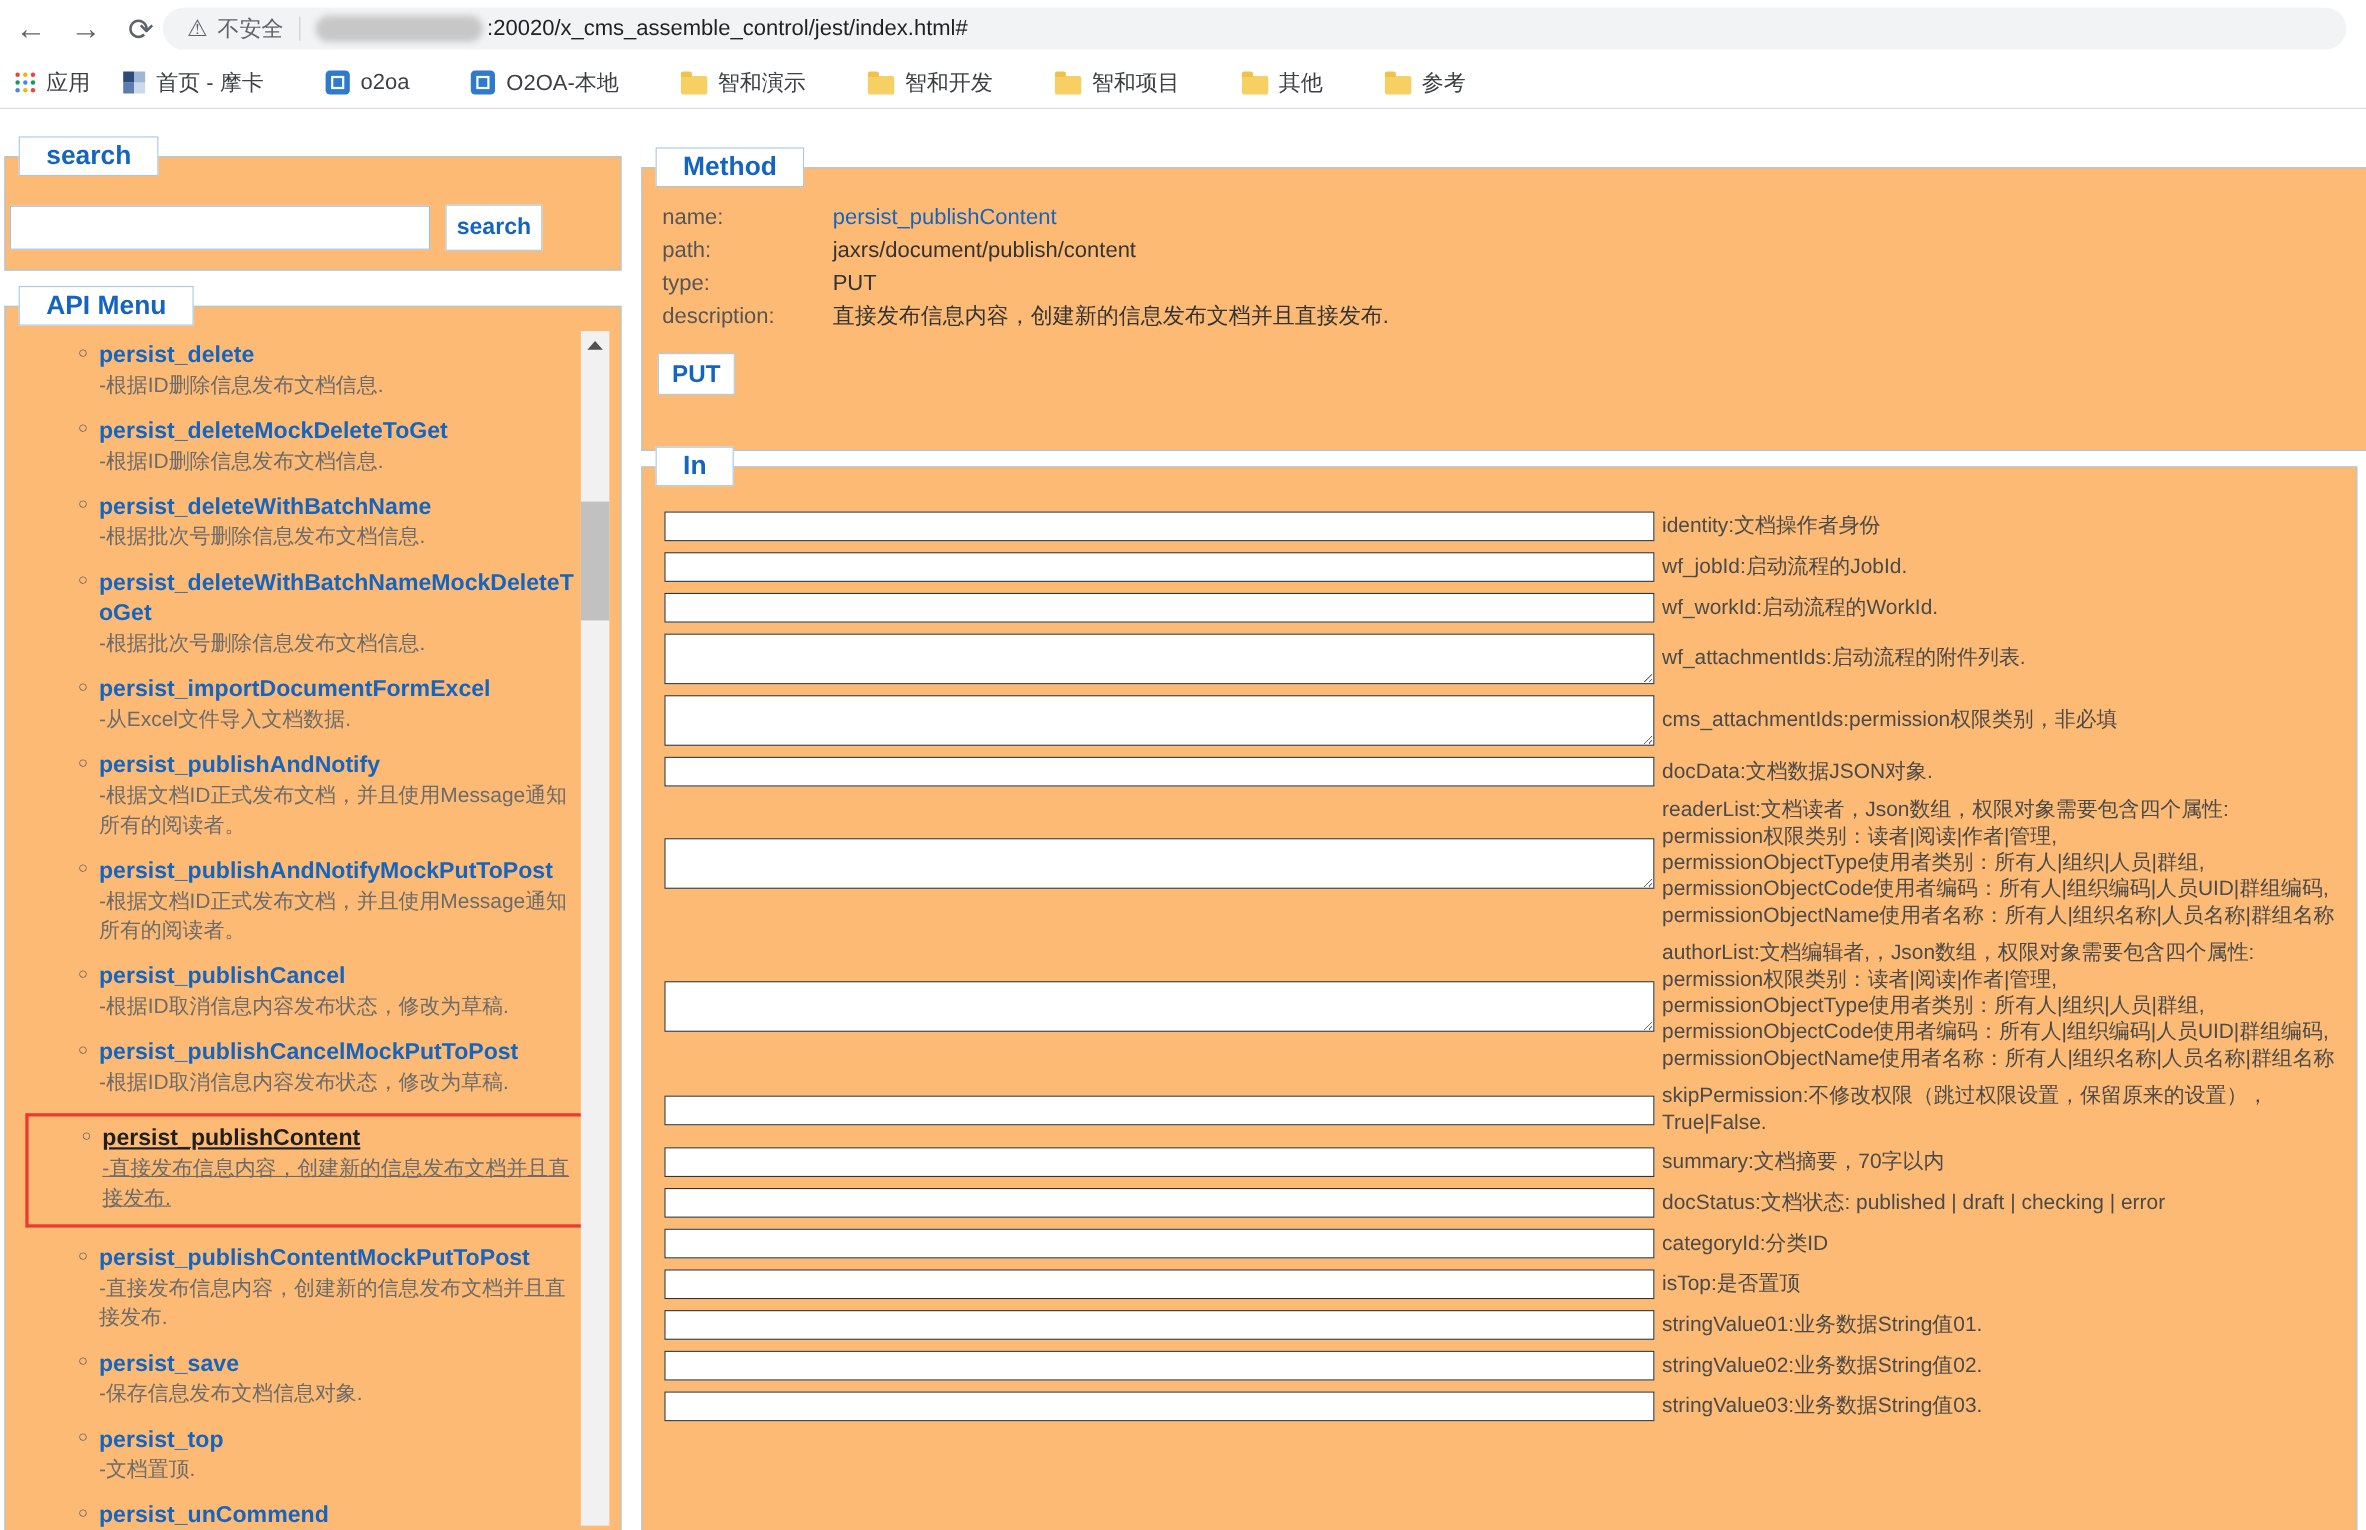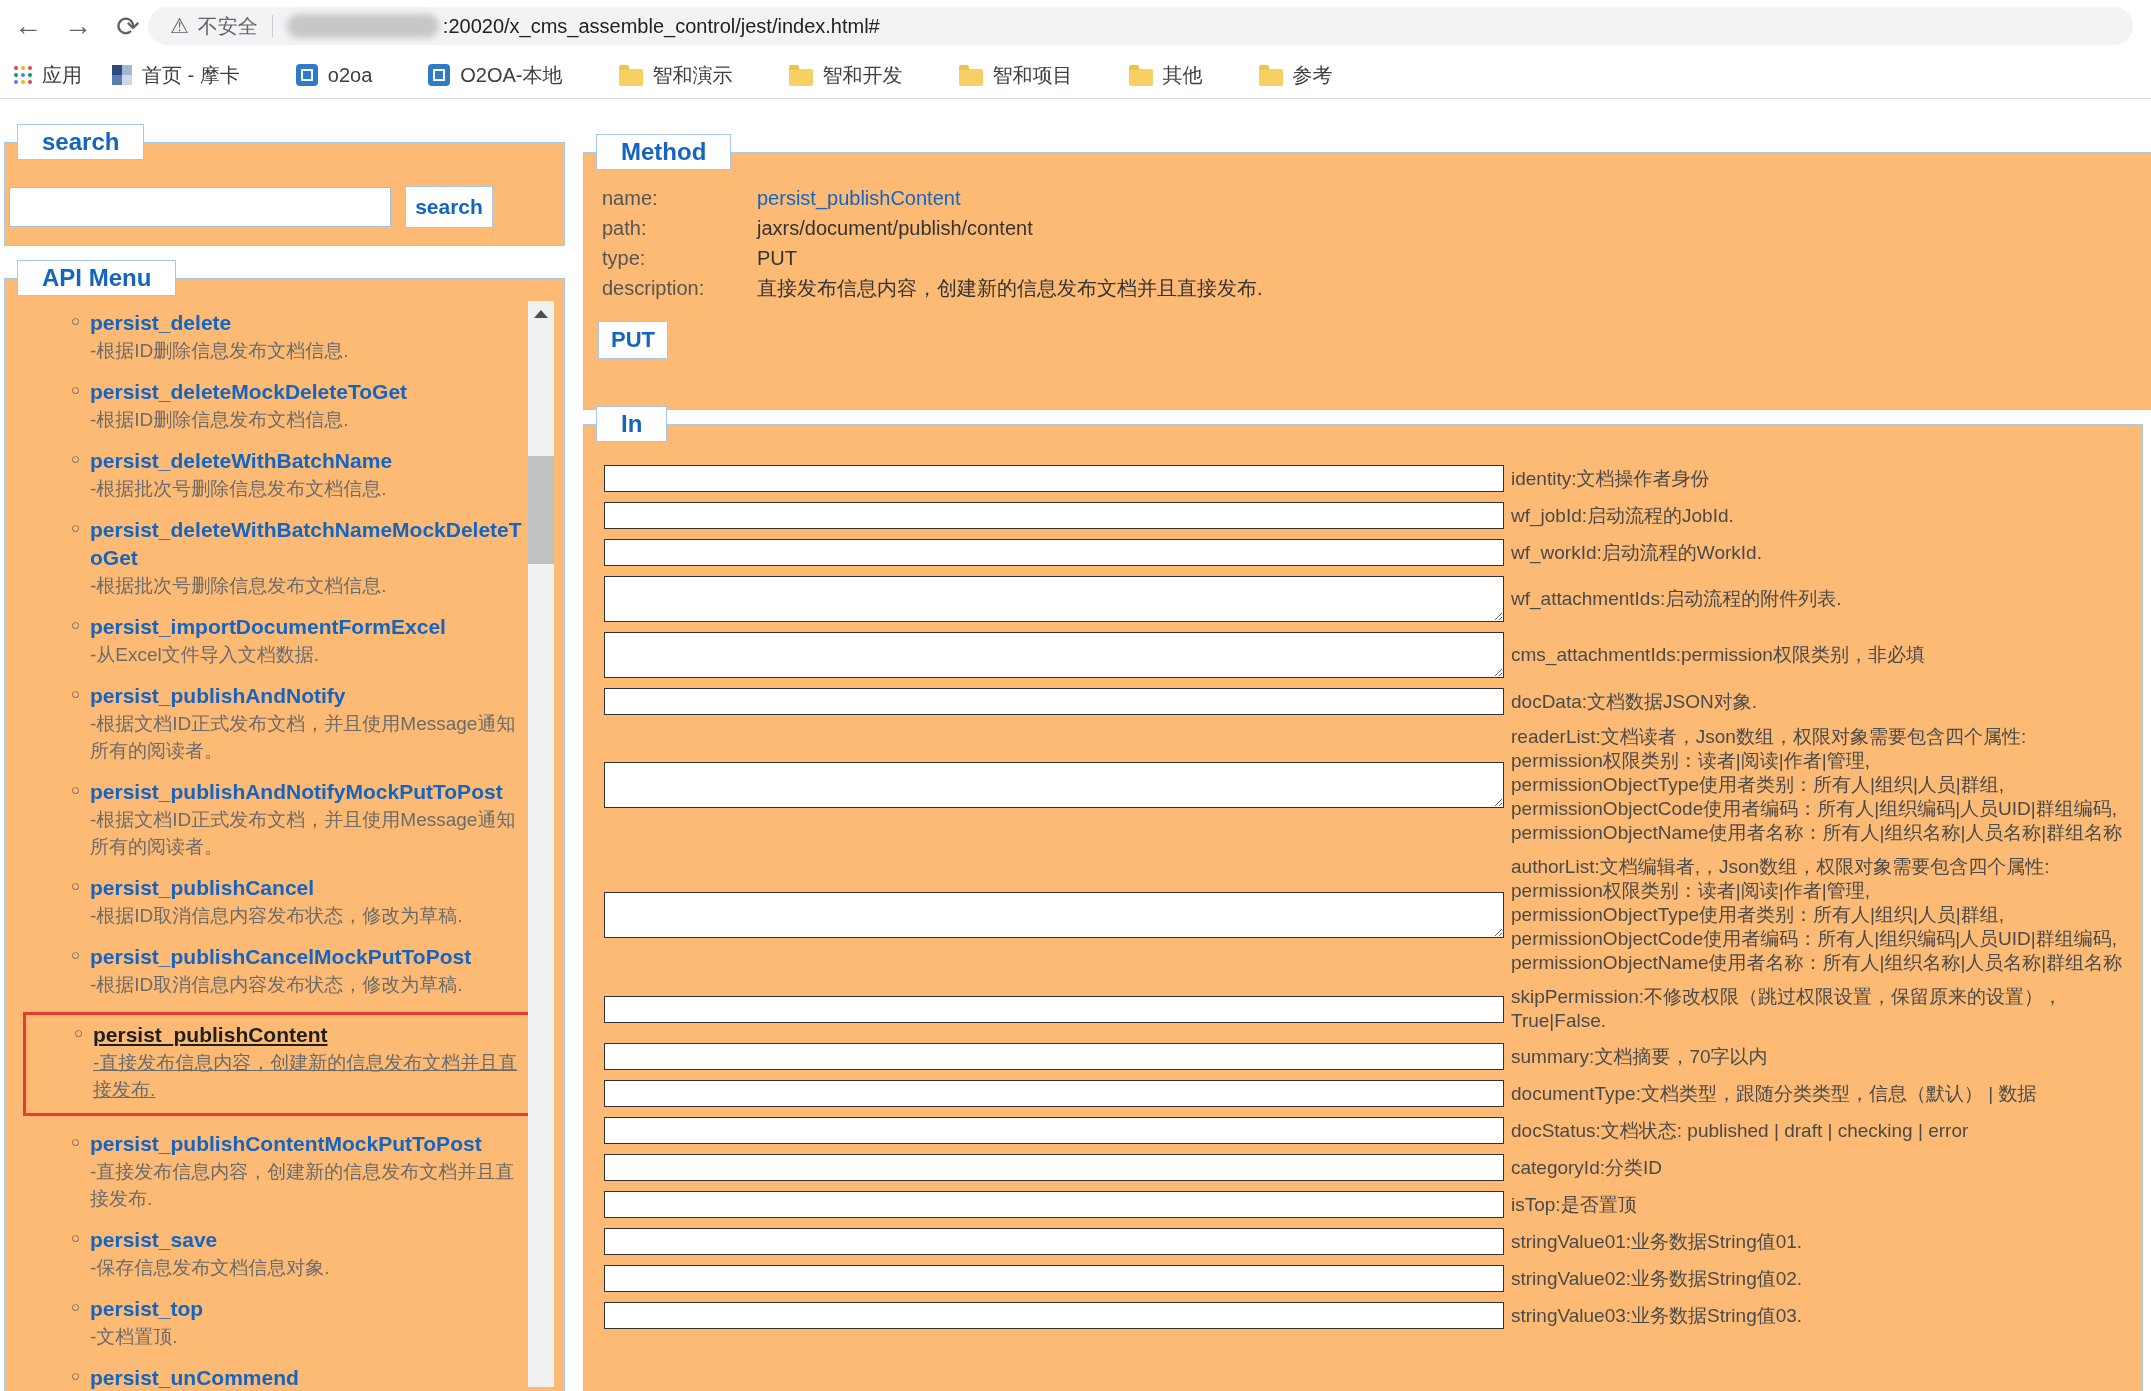--- a/index.html
+++ b/index.html
@@ -285,24 +285,20 @@
       <div class="in-row">
         <input class="in-ctrl input" style="">
         <div class="in-label">skipPermission:不修改权限（跳过权限设置，保留原来的设置）， True|False.</div>
       </div>
       <div class="in-row">
         <input class="in-ctrl input" style="">
         <div class="in-label">summary:文档摘要，70字以内</div>
       </div>
       <div class="in-row">
         <input class="in-ctrl input" style="">
-        <div class="in-label">documentType:文档类型，跟随分类类型，信息（默认） | 数据</div>
-      </div>
-      <div class="in-row">
-        <input class="in-ctrl input" style="">
         <div class="in-label">docStatus:文档状态: published | draft | checking | error</div>
       </div>
       <div class="in-row">
         <input class="in-ctrl input" style="">
         <div class="in-label">categoryId:分类ID</div>
       </div>
       <div class="in-row">
         <input class="in-ctrl input" style="">
         <div class="in-label">isTop:是否置顶</div>
       </div>

